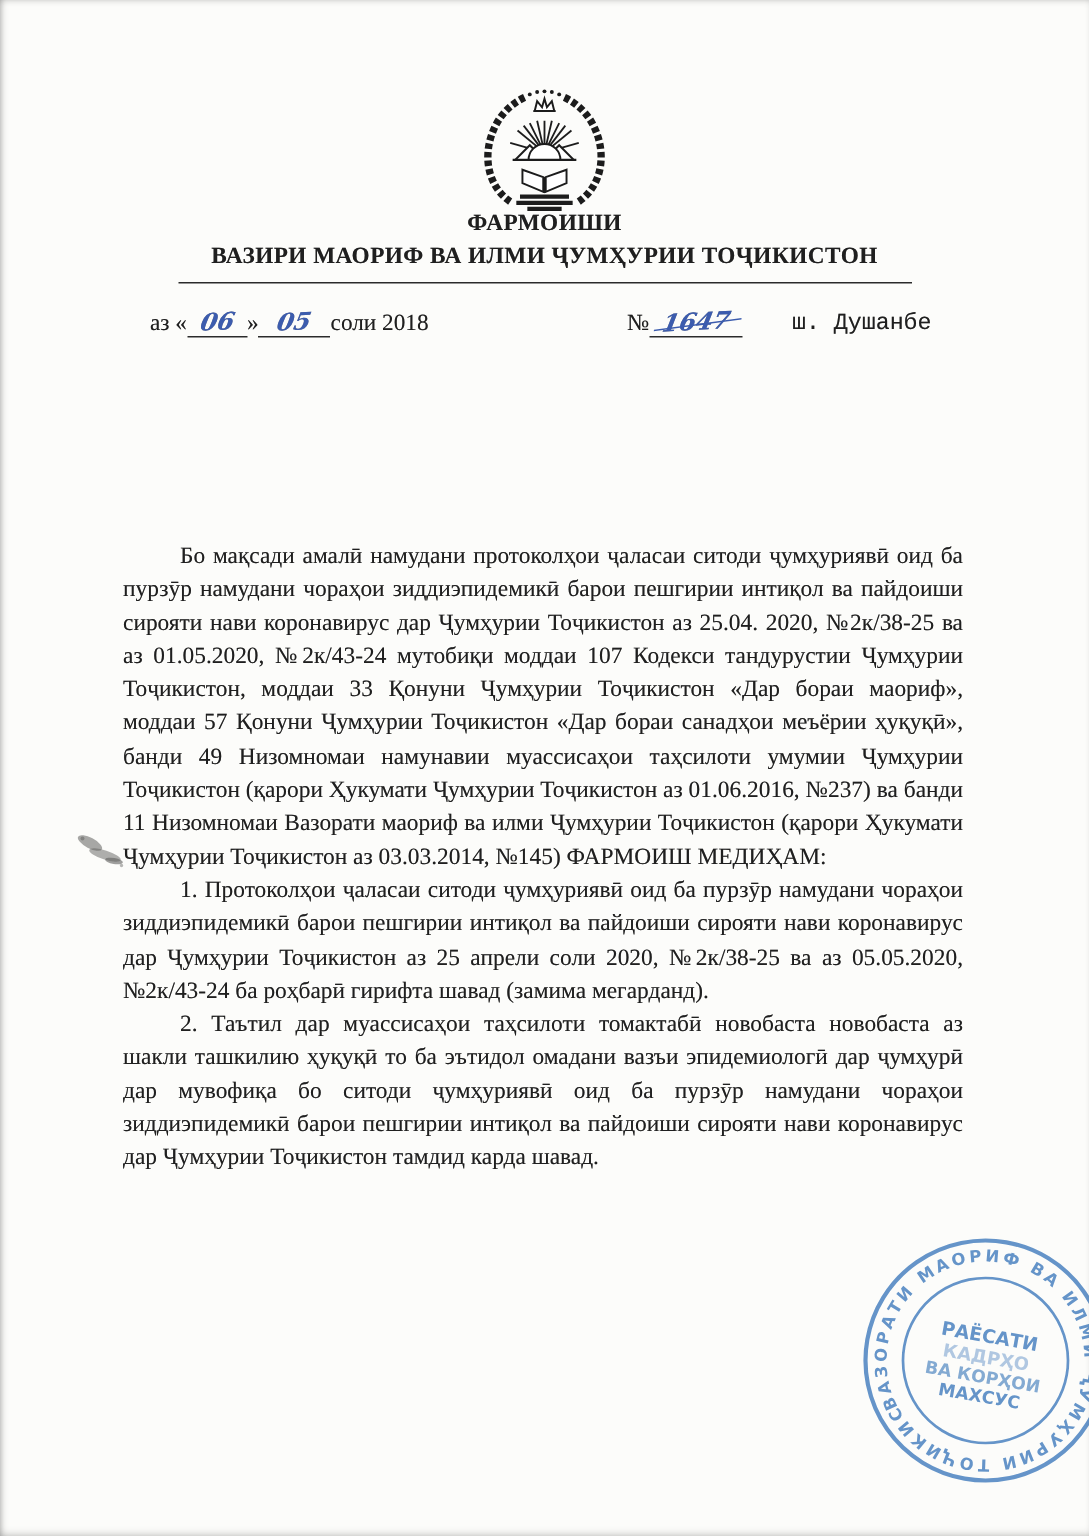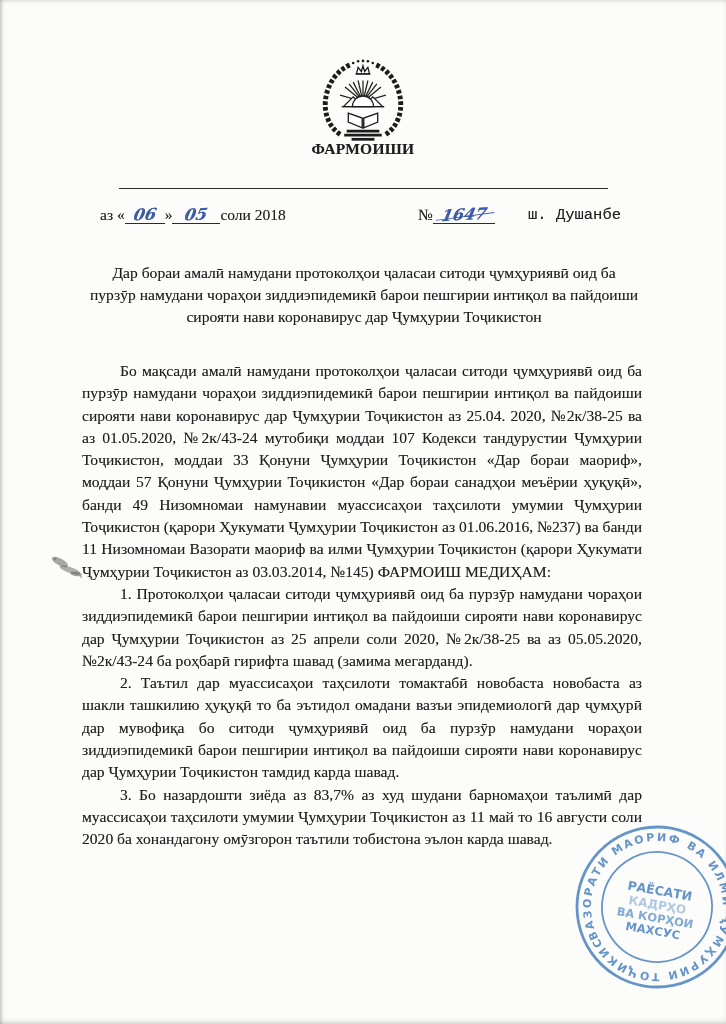--- a/index.html
+++ b/index.html
@@ -125,40 +125,39 @@
       <path d="M60,76 L60,89" stroke-width="1.4"></path>
 
       <path d="M40,92 H80" stroke-width="3.4"></path>
       <path d="M37,97 H83" stroke-width="3.4"></path>
       <path d="M46,102 H74" stroke-width="3.4"></path>
     </svg>
   </div>
 
   <div class="header txt">
     <div>ФАРМОИШИ</div>
+    <div>ВАЗИРИ МАОРИФ ВА ИЛМИ ҶУМҲУРИИ ТОҶИКИСТОН</div>
   </div>
   <div class="rule"></div>
 
   <div class="dateline txt">
     <span class="dl-left">
       <span>аз  «</span><span class="blank" style="width:40px;"><span class="hw">06</span></span><span>»</span><span class="blank" style="width:48px;"><span class="hw">05</span></span><span>соли 2018</span>
     </span>
     <span class="dl-num">
       <span>№</span><span class="blank" style="width:62px;"><span class="hw hw-strike">1647</span></span>
     </span>
     <span class="dl-city">ш. Душанбе</span>
   </div>
 
-  <div class="subject txt">Дар бораи амалӣ намудани протоколҳои ҷаласаи ситоди ҷумҳуриявӣ оид ба пурзӯр намудани чораҳои зиддиэпидемикӣ барои пешгирии интиқол ва пайдоиши сирояти нави коронавирус дар Ҷумҳурии Тоҷикистон</div>
 
   <div class="body txt">
     <p class="gap-after">Бо мақсади амалӣ намудани протоколҳои ҷаласаи ситоди ҷумҳуриявӣ оид ба пурзӯр намудани чораҳои зиддиэпидемикӣ барои пешгирии интиқол ва пайдоиши сирояти нави коронавирус дар Ҷумҳурии Тоҷикистон аз 25.04. 2020, №2к/38-25 ва аз 01.05.2020, №2к/43-24 мутобиқи моддаи 107 Кодекси тандурустии Ҷумҳурии Тоҷикистон, моддаи 33 Қонуни Ҷумҳурии Тоҷикистон «Дар бораи маориф», моддаи 57 Қонуни Ҷумҳурии Тоҷикистон «Дар бораи санадҳои меъёрии ҳуқуқӣ», банди 49 Низомномаи намунавии муассисаҳои таҳсилоти умумии Ҷумҳурии Тоҷикистон (қарори Ҳукумати Ҷумҳурии Тоҷикистон аз 01.06.2016, №237) ва банди 11 Низомномаи Вазорати маориф ва илми Ҷумҳурии Тоҷикистон (қарори Ҳукумати Ҷумҳурии Тоҷикистон аз 03.03.2014, №145)  ФАРМОИШ МЕДИҲАМ:</p>
     <p>1. Протоколҳои ҷаласаи ситоди ҷумҳуриявӣ оид ба пурзӯр намудани чораҳои зиддиэпидемикӣ барои пешгирии интиқол ва пайдоиши сирояти нави коронавирус дар Ҷумҳурии Тоҷикистон аз 25 апрели соли 2020, №2к/38-25 ва аз 05.05.2020, №2к/43-24  ба роҳбарӣ гирифта шавад (замима мегарданд).</p>
     <p>2. Таътил дар муассисаҳои таҳсилоти томактабӣ новобаста новобаста аз шакли ташкилию ҳуқуқӣ то ба эътидол омадани вазъи эпидемиологӣ дар ҷумҳурӣ дар мувофиқа бо ситоди ҷумҳуриявӣ оид ба пурзӯр намудани чораҳои зиддиэпидемикӣ барои пешгирии интиқол ва пайдоиши сирояти нави коронавирус дар Ҷумҳурии Тоҷикистон тамдид карда шавад.</p>
-    <p>3. Бо назардошти зиёда аз 83,7% аз худ шудани барномаҳои таълимӣ дар муассисаҳои таҳсилоти умумии Ҷумҳурии Тоҷикистон аз 11 май то 16 августи соли 2020 ба хонандагону омӯзгорон таътили тобистона эълон карда шавад.</p>
   </div>
 
   <div class="smudge">
     <svg viewBox="0 0 46 34">
       <g fill="#3a3a38">
         <ellipse cx="14" cy="12" rx="9" ry="3.5" transform="rotate(28 14 12)" opacity=".55"></ellipse>
         <ellipse cx="24" cy="20" rx="11" ry="3" transform="rotate(18 24 20)" opacity=".5"></ellipse>
         <ellipse cx="30" cy="24" rx="6" ry="2" transform="rotate(10 30 24)" opacity=".6"></ellipse>
         <circle cx="9" cy="9" r="1.3" opacity=".5"></circle>
         <circle cx="35" cy="27" r="1.1" opacity=".45"></circle>

